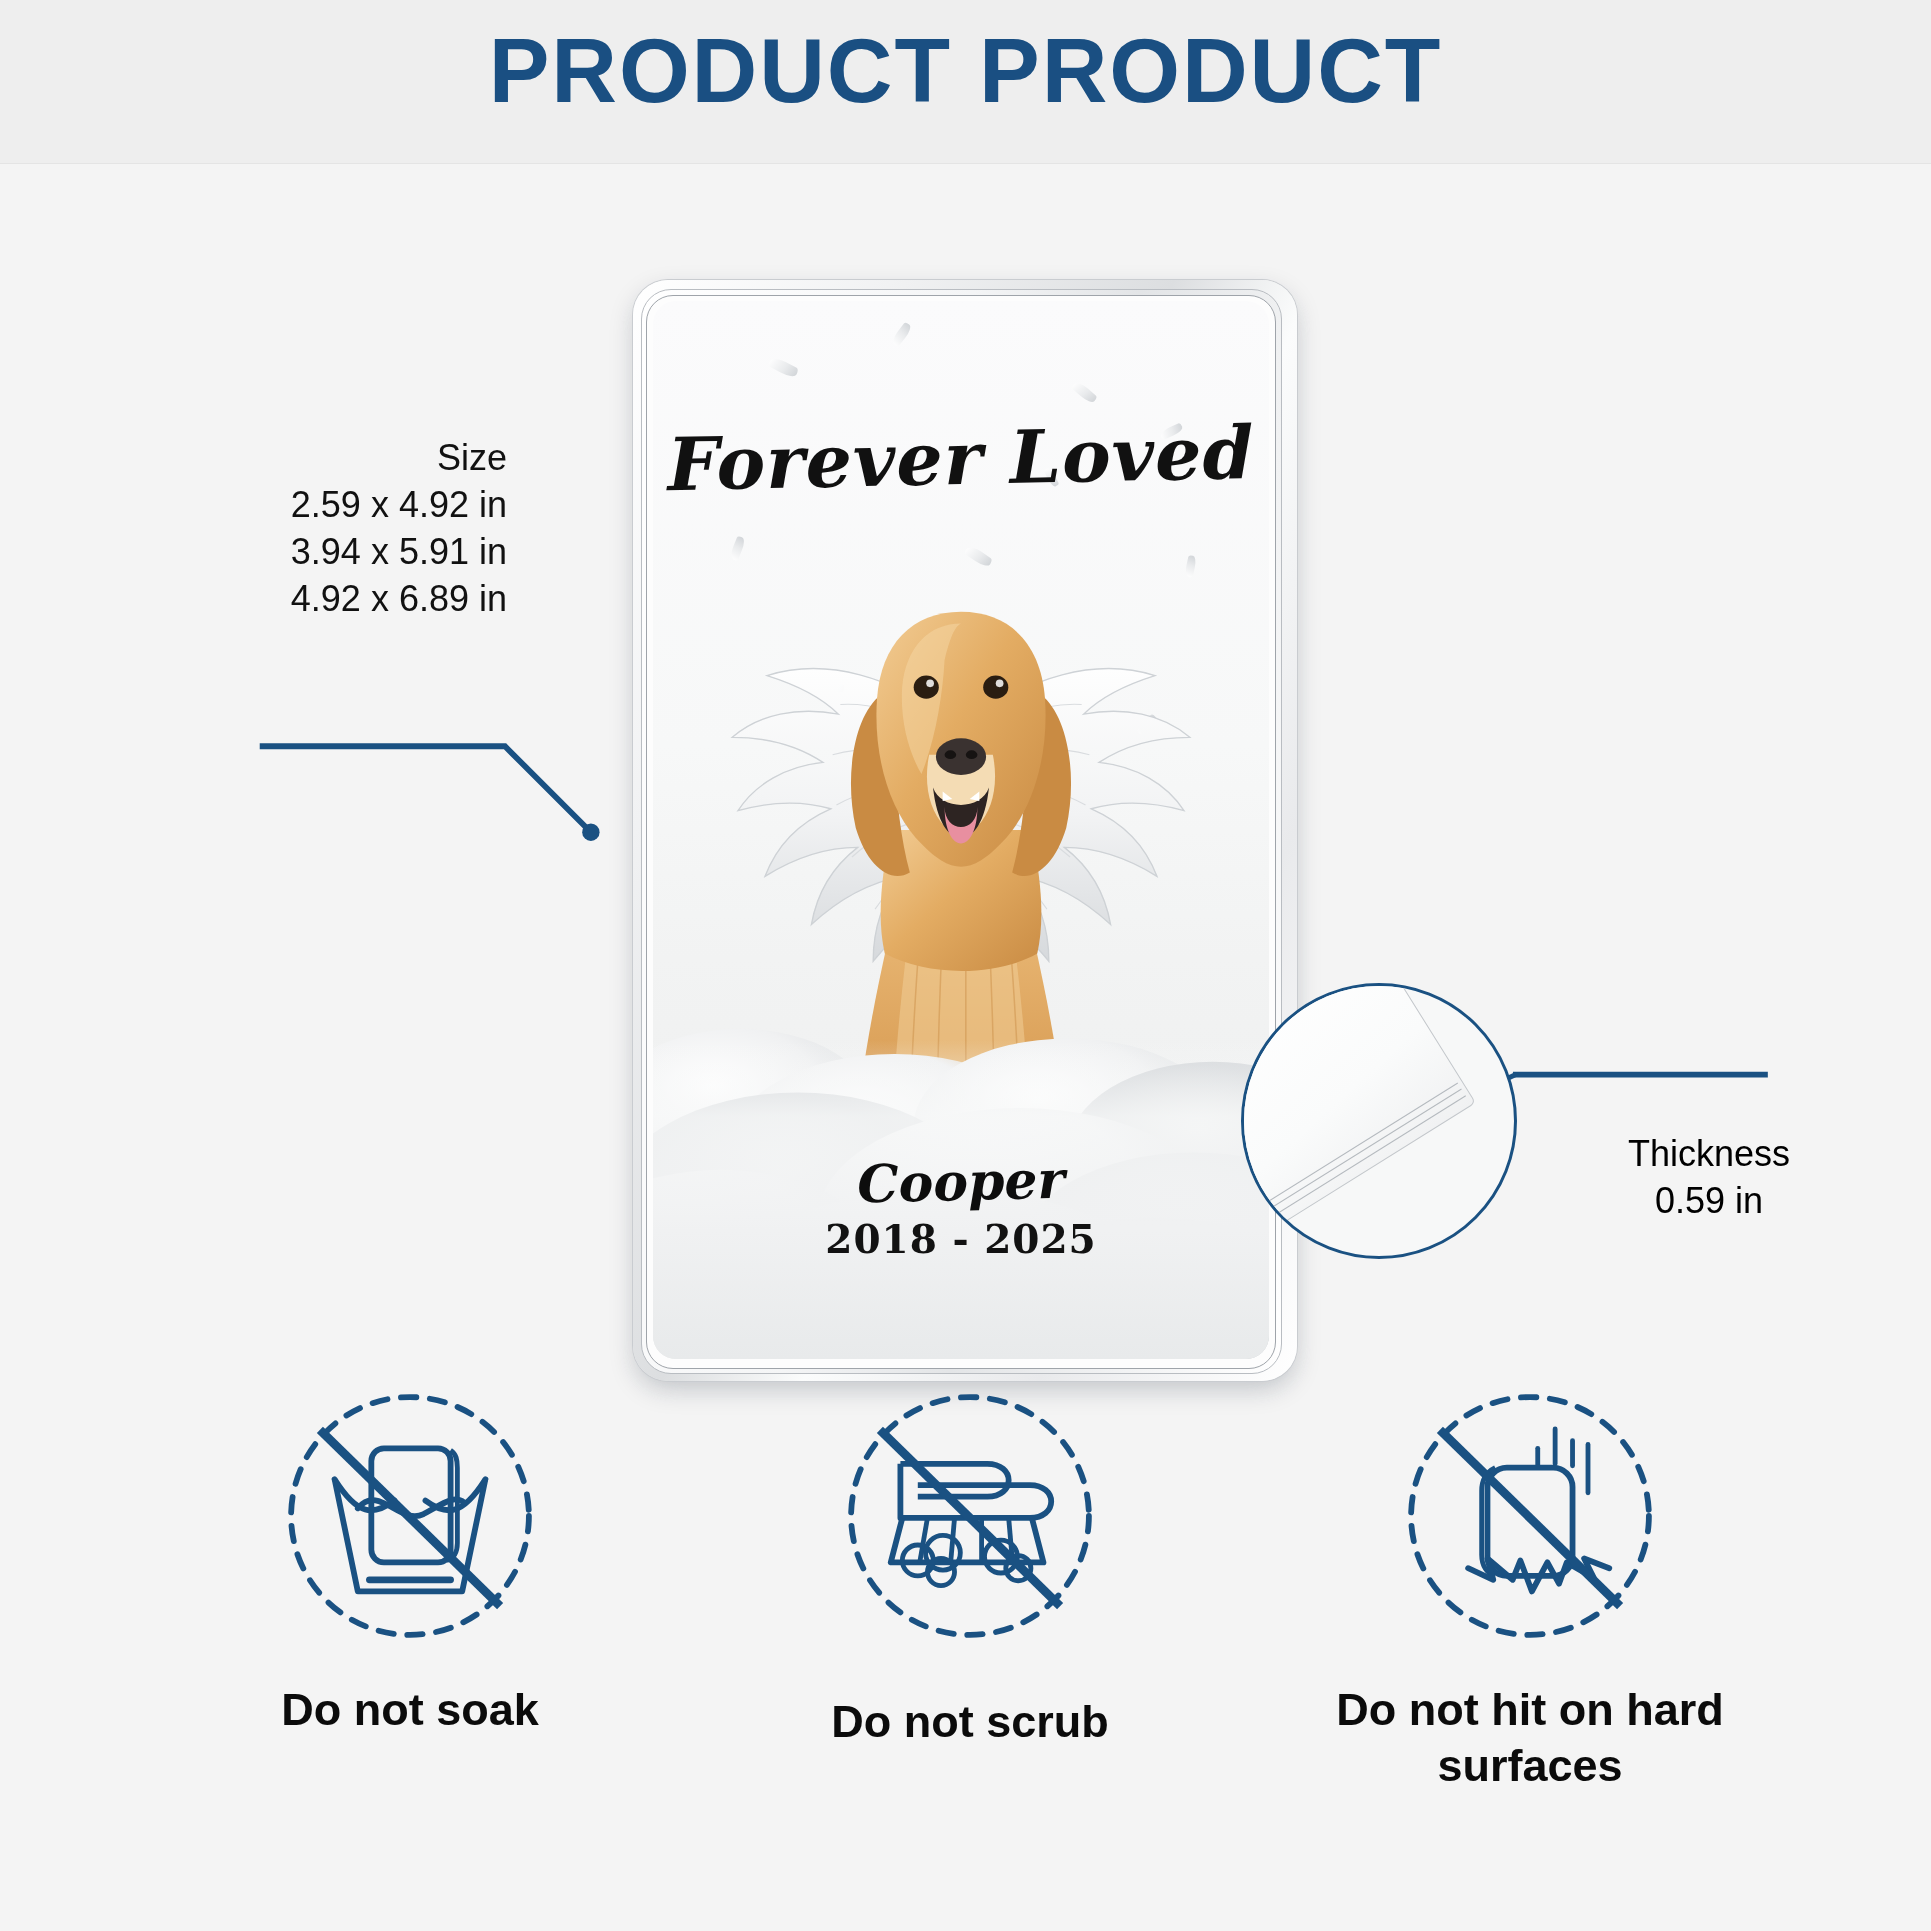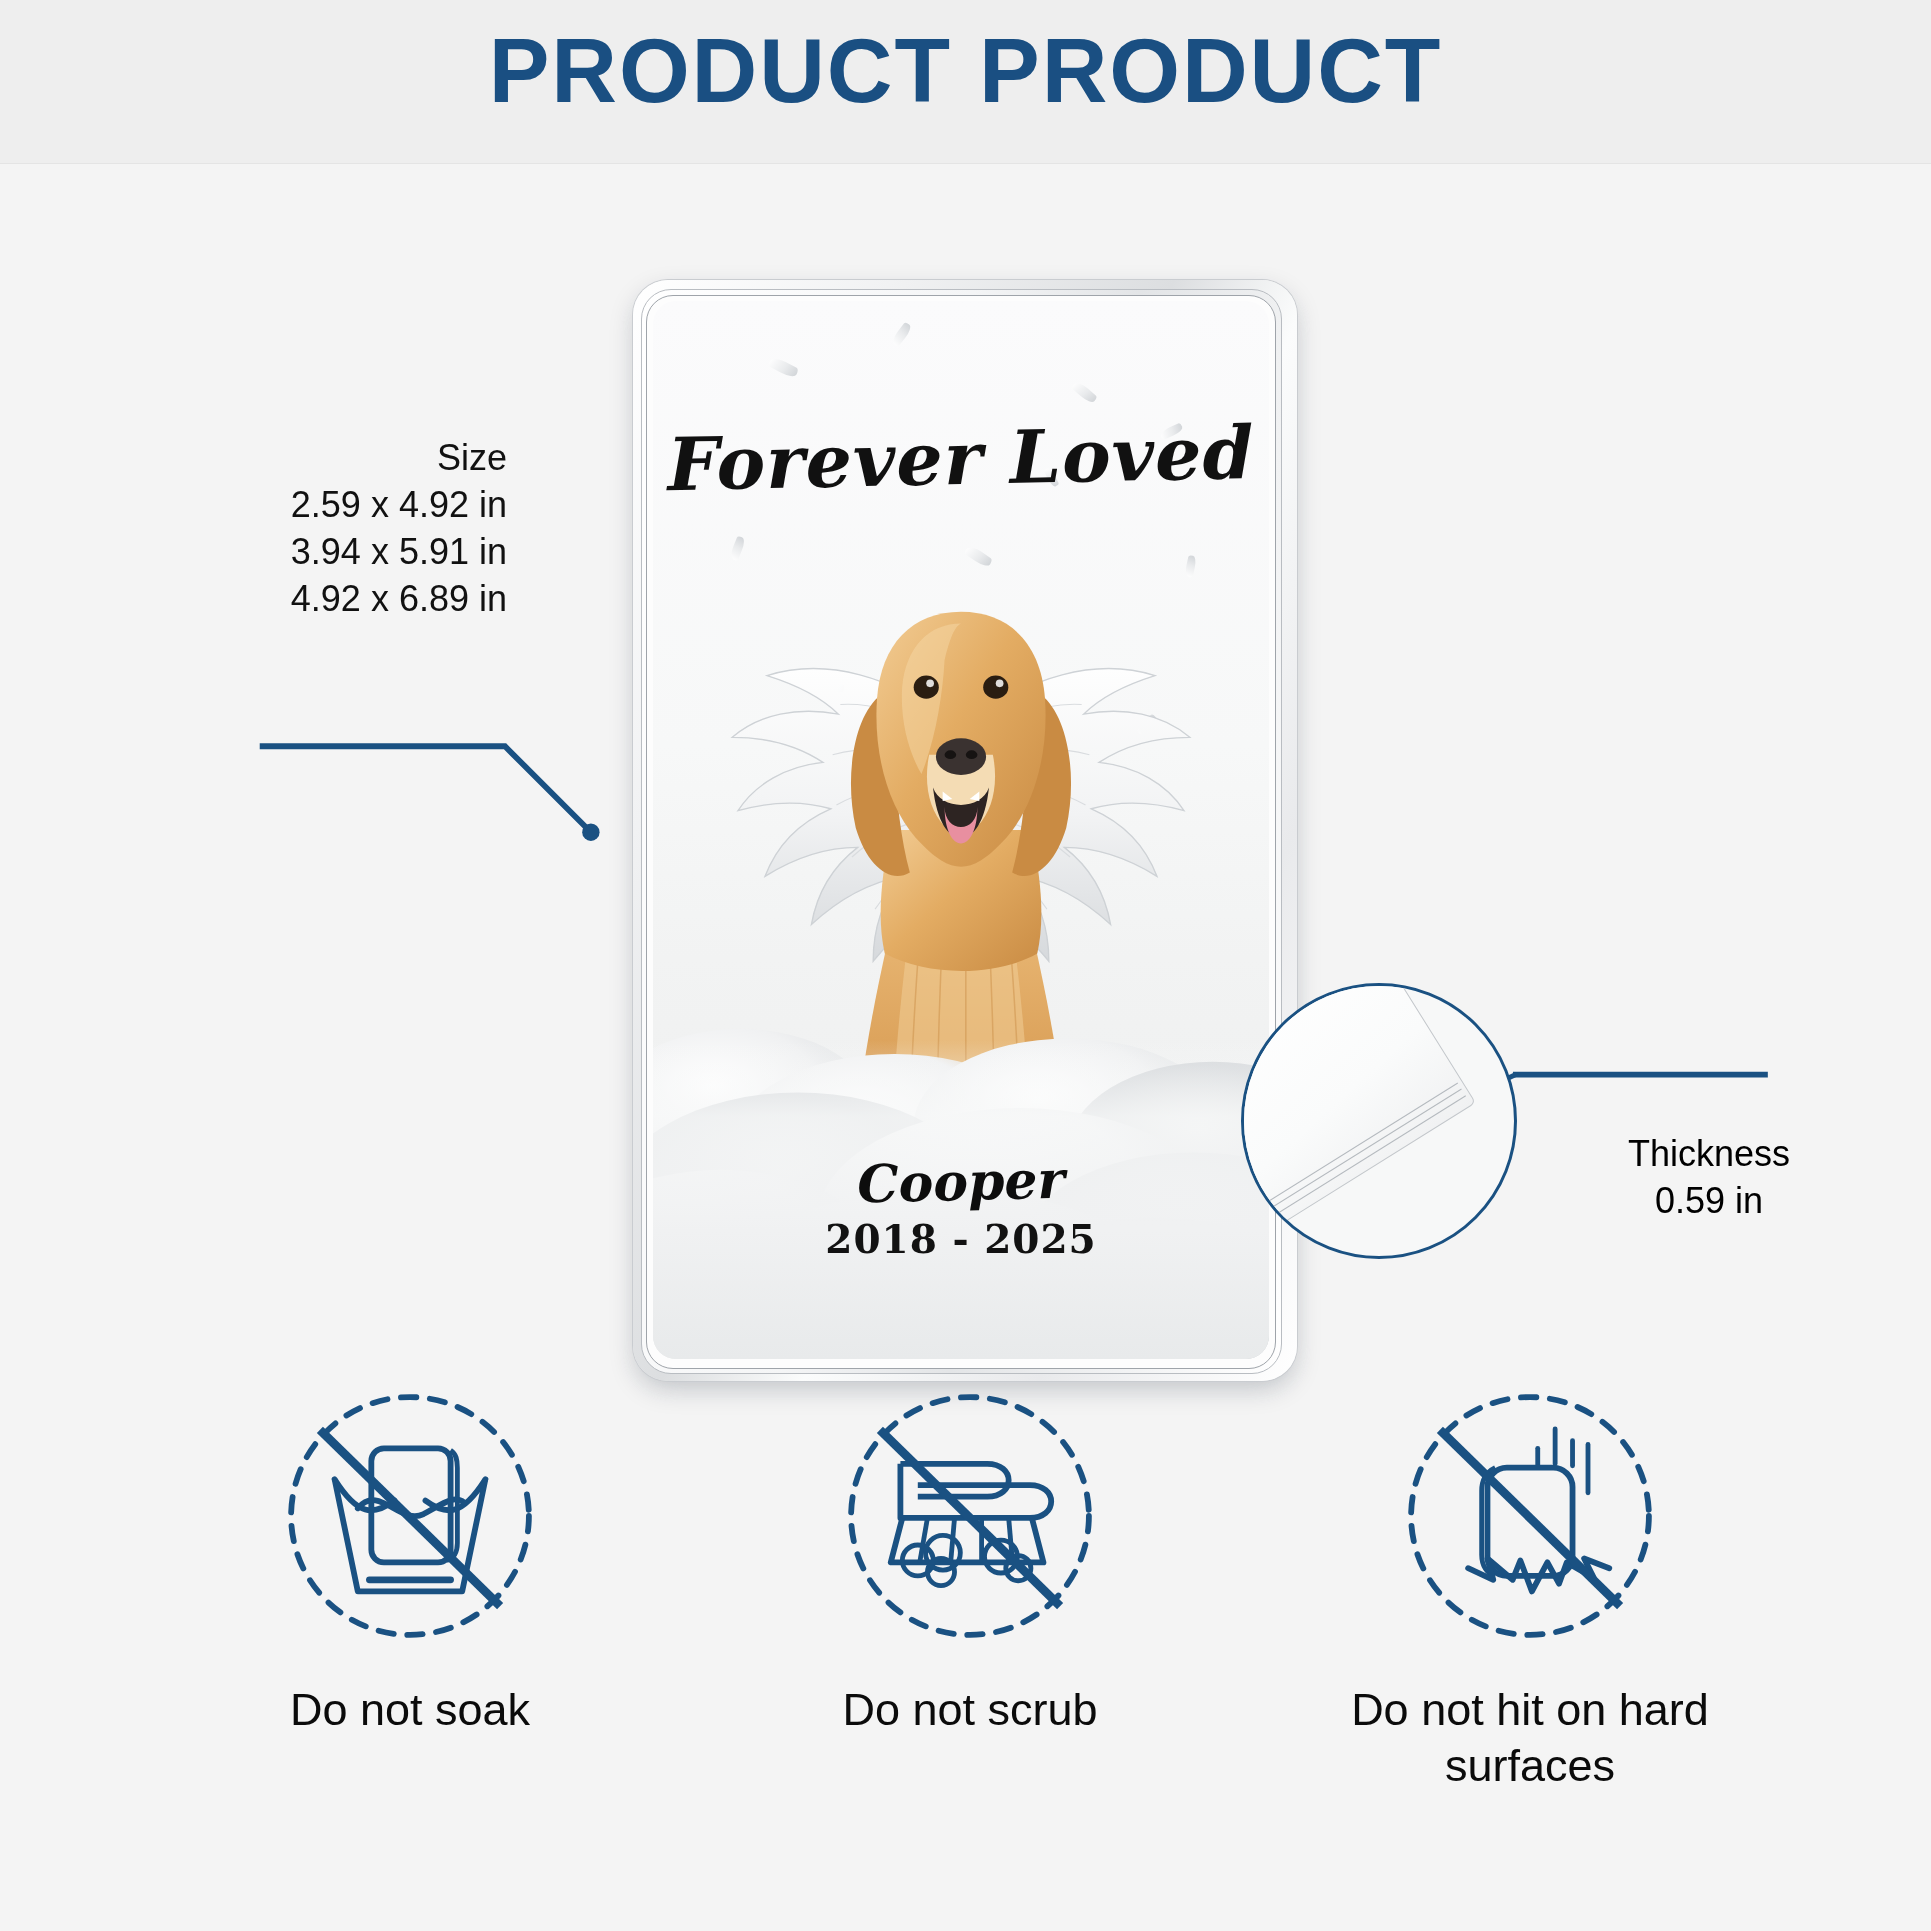--- a/index.html
+++ b/index.html
@@ -229,30 +229,31 @@
     width: 1931px;
     display: flex;
   }
   .care-item {
     width: 560px;
     display: flex;
     flex-direction: column;
     align-items: center;
   }
   .care-item:nth-child(1) { margin-left: 130px; }
-  .care-item:nth-child(2) { margin-left: 0px; }
+  .care-item:nth-child(2) { margin-left: 0px; gap: 12px; }
   .care-item:nth-child(3) { margin-left: 0px; }
   .care-icon { width: 290px; height: 290px; }
   .care-caption {
     margin-top: 21px;
     text-align: center;
     font-size: 45px;
     line-height: 56px;
     color: #0b0b0b;
     max-width: 415px;
+    font-weight: bold;
   }
 </style>
 </head>
 <body>
 
 <div class="header-band"></div>
 <div class="page-title">PRODUCT PRODUCT</div>
 
 <div class="stage">
 

